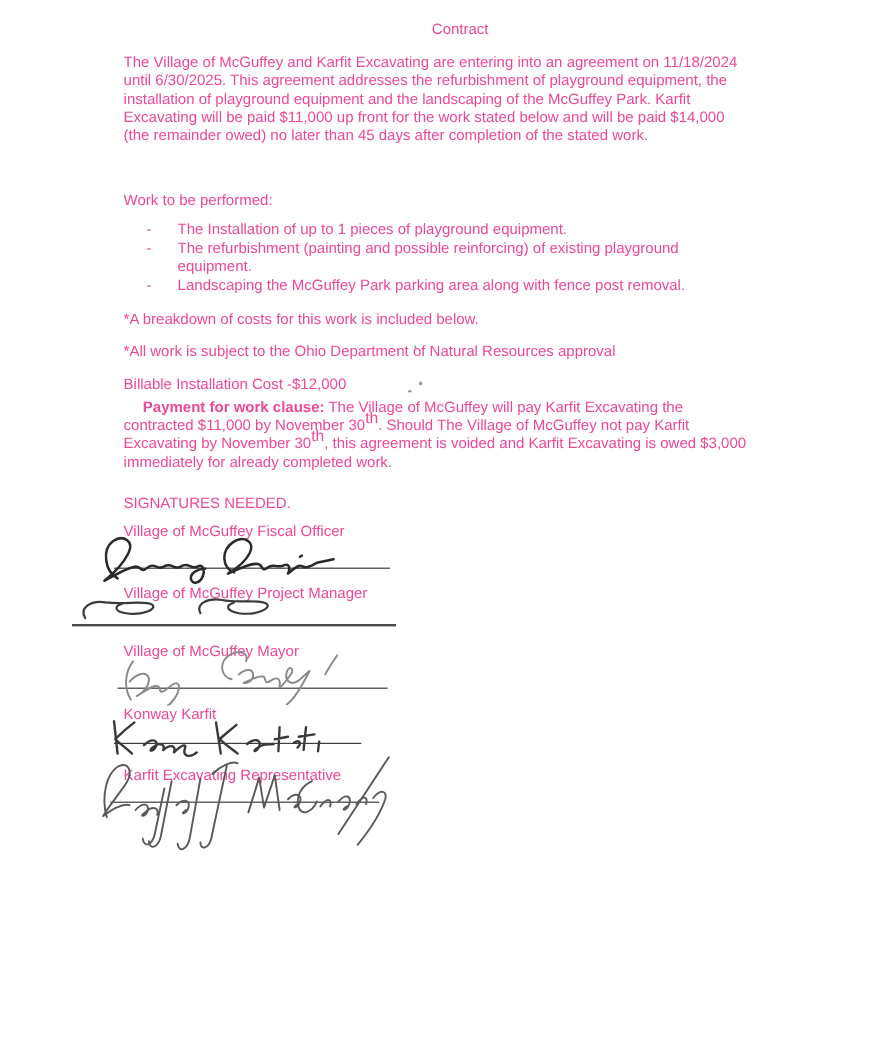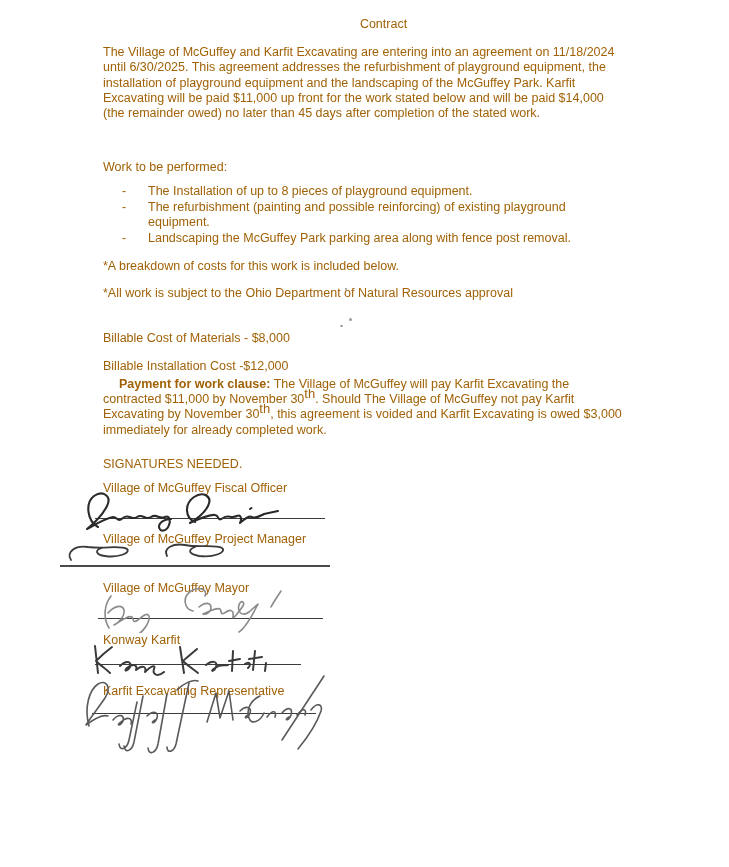--- a/index.html
+++ b/index.html
@@ -1,21 +1,21 @@
 <!DOCTYPE html>
 <html><head>
 <meta charset="utf-8">
 <style>
   html,body{margin:0;padding:0;background:#ffffff;}
   .page{
     position:relative;
     width:729px;height:867px;
     background:#ffffff;
     font-family:"Liberation Sans","DejaVu Sans",sans-serif;
-    color:#a16207;
+    color:#ec4899;
     font-size:12.5px;
     line-height:15.2px;
     overflow:hidden;
     box-sizing:border-box;
     padding:17px 101px 0 103px;
   }
   .title{
     text-align:center;
     transform:translateX(18px);
     font-size:12.5px;
@@ -68,36 +68,35 @@
 
   <div class="title">Contract</div>
 
   <div class="para">The Village of McGuffey and Karfit Excavating are entering into an agreement on 11/18/2024 until 6/30/2025. This agreement addresses the refurbishment of playground equipment, the installation of playground equipment and the landscaping of the McGuffey Park. Karfit Excavating will be paid $11,000 up front for the work stated below and will be paid $14,000 (the remainder owed) no later than 45 days after completion of the stated work.</div>
 
   <div class="work-heading">Work to be performed:</div>
 
   <div class="work-list">
     <div class="work-item">
       <span class="marker">-</span>
-      <span class="item-text">The Installation of up to 8 pieces of playground equipment.</span>
+      <span class="item-text">The Installation of up to 1 pieces of playground equipment.</span>
     </div>
     <div class="work-item">
       <span class="marker">-</span>
       <span class="item-text">The refurbishment (painting and possible reinforcing) of existing playground equipment.</span>
     </div>
     <div class="work-item">
       <span class="marker">-</span>
       <span class="item-text">Landscaping the McGuffey Park parking area along with fence post removal.</span>
     </div>
   </div>
 
   <div class="note note2">*A breakdown of costs for this work is included below.</div>
   <div class="note">*All work is subject to the Ohio Department of Natural Resources approval</div>
 
-  <div class="cost cost1">Billable Cost of Materials  - $8,000</div>
   <div class="cost">Billable Installation Cost -$12,000</div>
 
   <div class="payment">
     <span class="lead">Payment for work clause:</span><span> The Village of McGuffey will pay Karfit Excavating the contracted $11,000 by November 30</span><sup class="ord">th</sup><span>. Should The Village of McGuffey not pay Karfit Excavating by November 30</span><sup class="ord">th</sup><span>, this agreement is voided and Karfit Excavating is owed $3,000 immediately for already completed work.</span>
   </div>
 
   <div class="sig-heading">SIGNATURES NEEDED.</div>
 
   <div class="sig-block b1">
     <div class="sig-label">Village of McGuffey Fiscal Officer</div>

